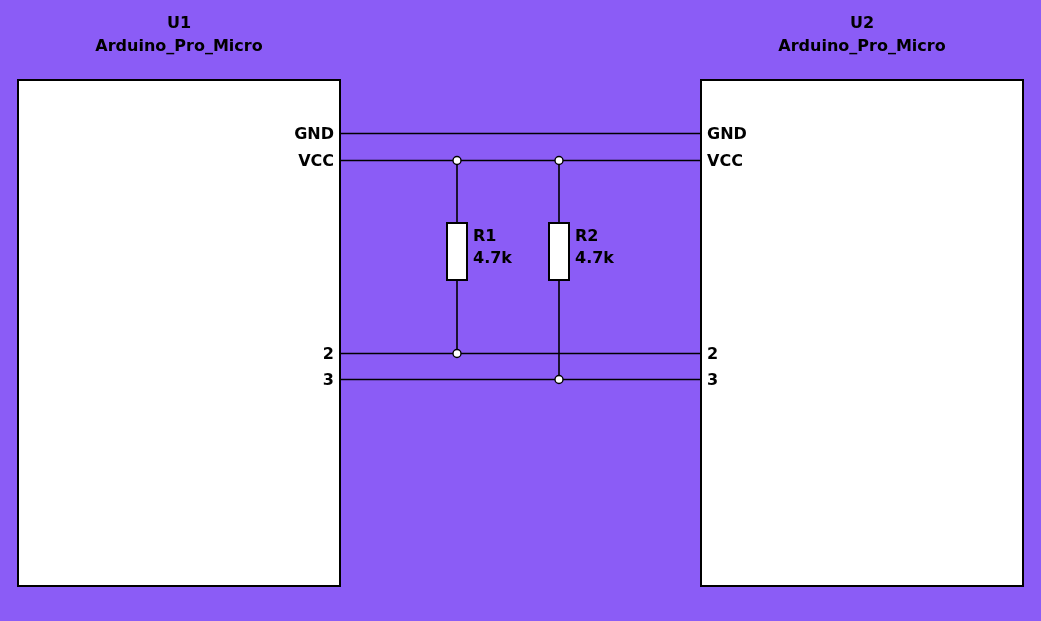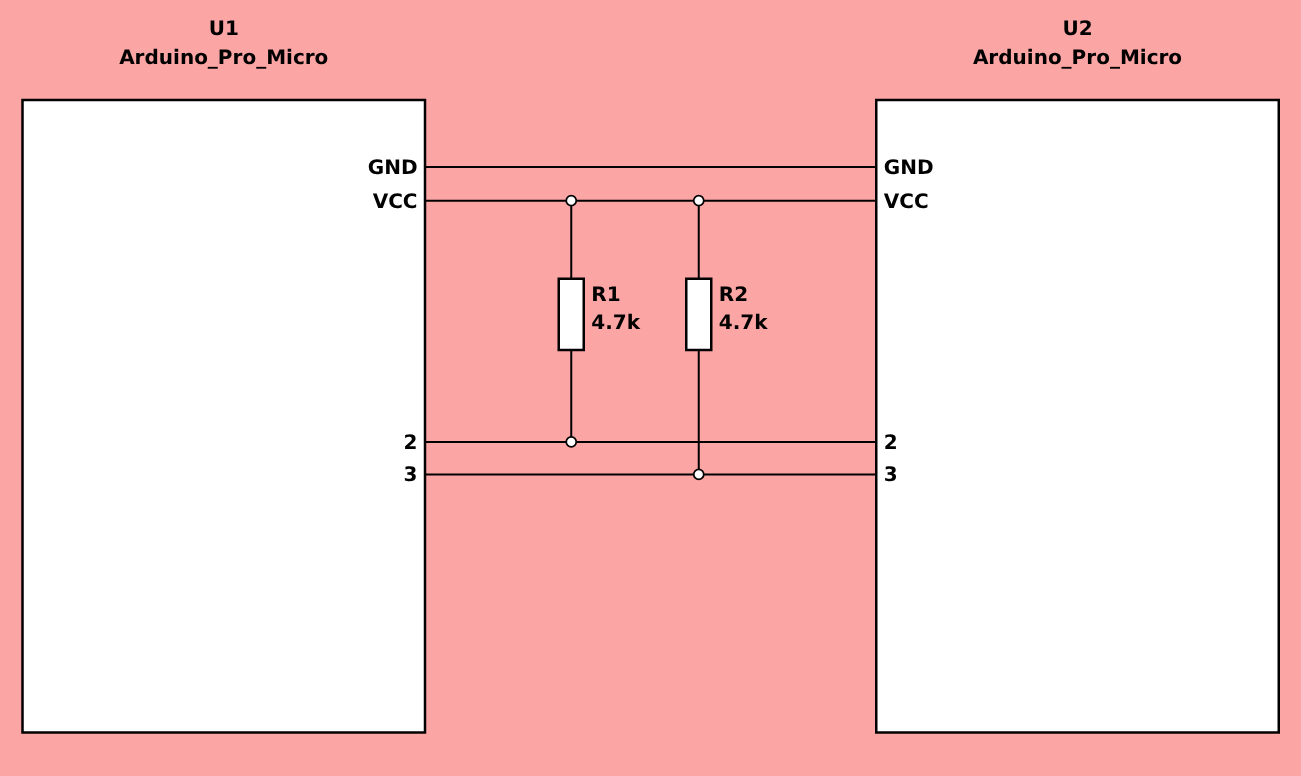--- a/index.html
+++ b/index.html
@@ -7,21 +7,21 @@
     padding: 0;
     background: #ffffff;
     width: 1041px;
     height: 621px;
     overflow: hidden;
   }
   .canvas-wrap {
     position: relative;
     width: 1041px;
     height: 621px;
-    background: #fca5a5;
+    background: #8b5cf6;
   }
   svg { display: block; }
   .t {
     font-family: "DejaVu Sans", "Liberation Sans", sans-serif;
     font-weight: bold;
     font-size: 16px;
     fill: #000000;
   }
   .mid { text-anchor: middle; }
   .end { text-anchor: end; }

